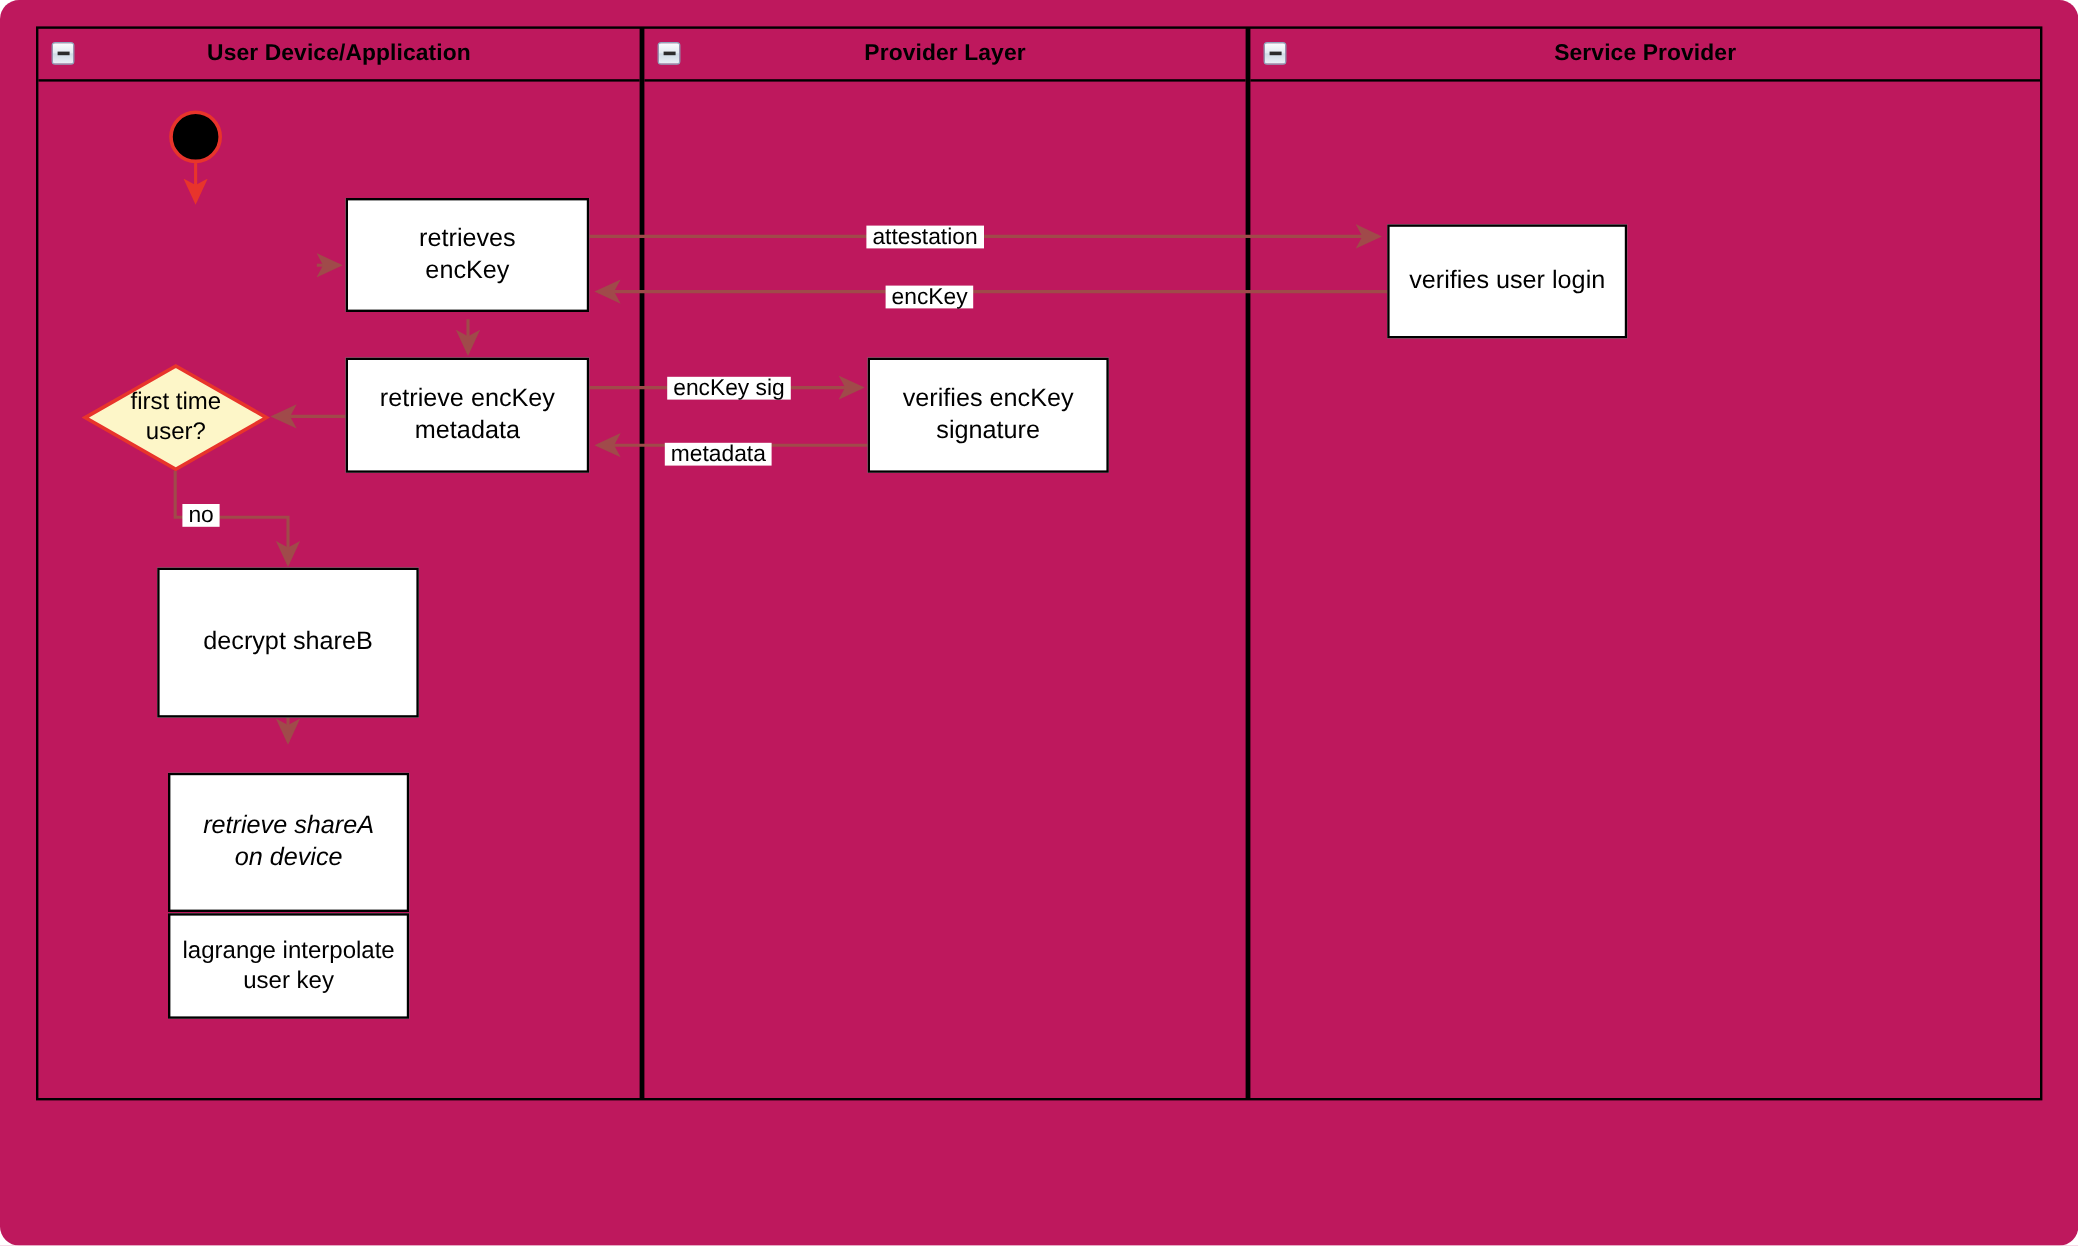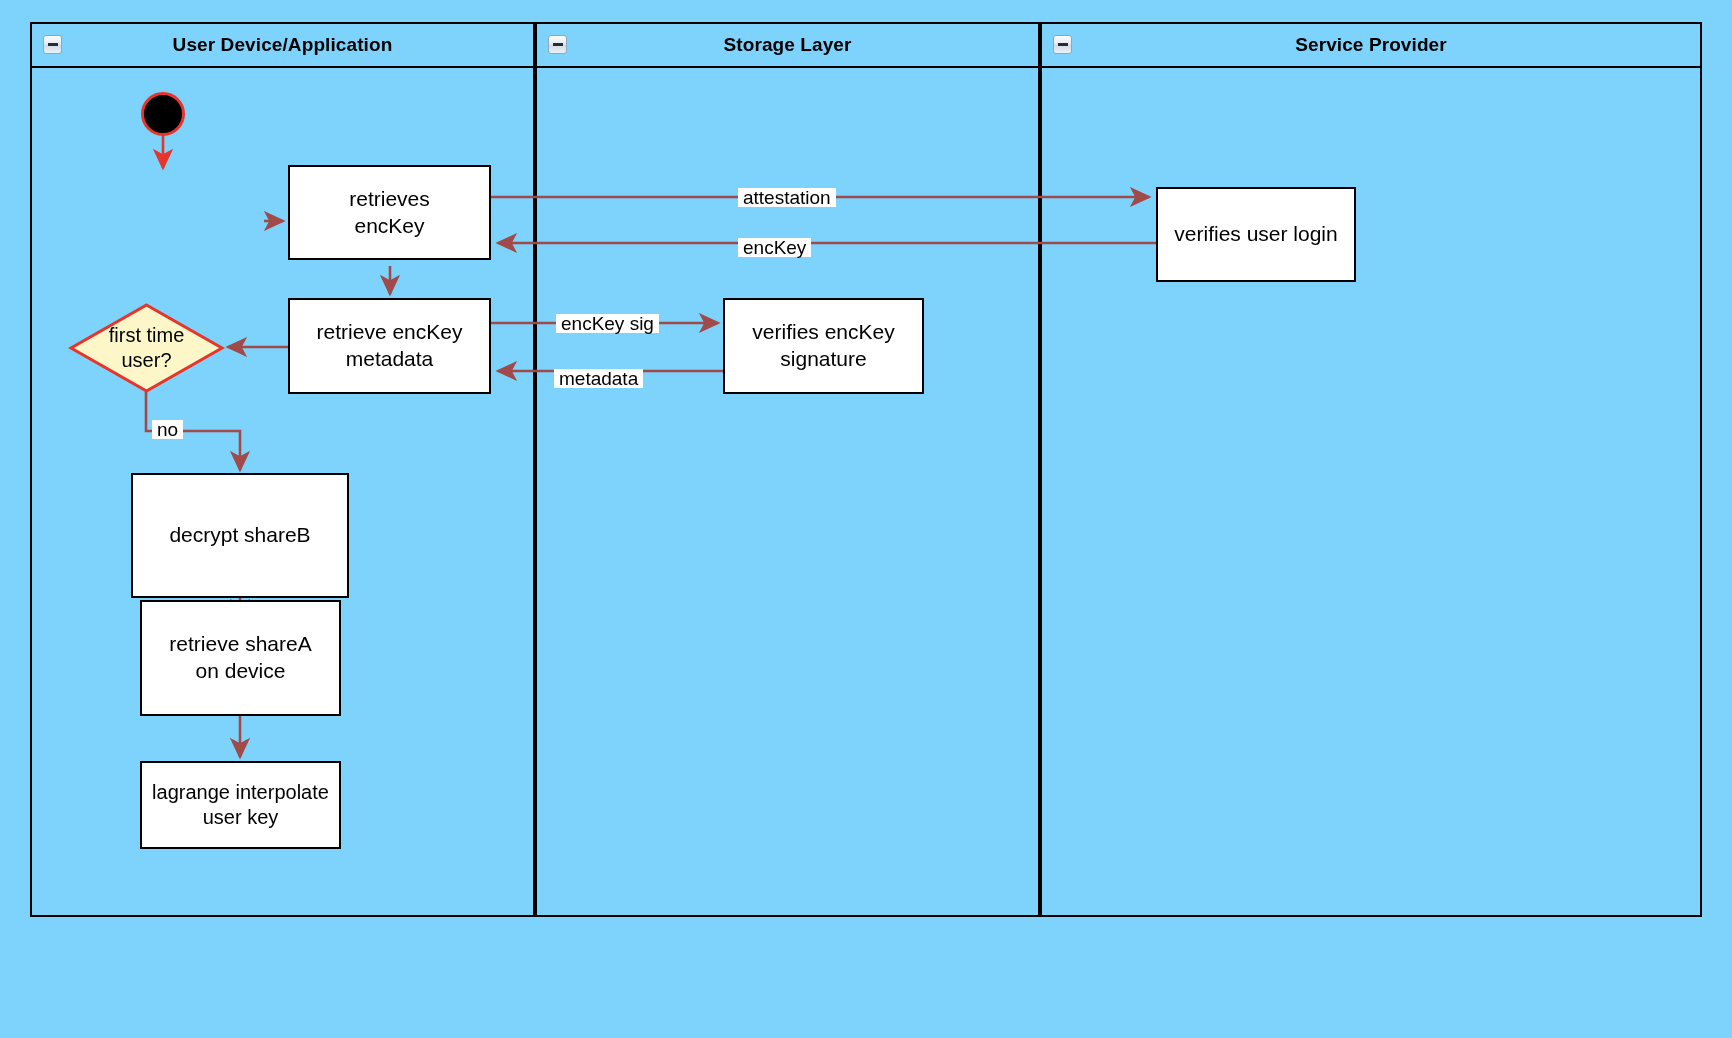--- a/index.html
+++ b/index.html
@@ -5,22 +5,23 @@
   html, body {
     margin: 0;
     padding: 0;
     background: #ffffff;
     font-family: "Liberation Sans", sans-serif;
   }
   #canvas {
     position: relative;
     width: 1732px;
     height: 1038px;
-    background: #7dd3fc;
+    background: #be185d;
     overflow: hidden;
+    border-radius: 16px;
   }
 
   
   .lane {
     position: absolute;
     box-sizing: border-box;
     border: 2px solid #000000;
     background: transparent;
   }
   .lane-header {
@@ -140,21 +141,21 @@
   <div class="lane" style="left:30px; top:22px; width:505px; height:895px;">
     <div class="lane-header">
       <span class="collapse-icon"></span>
       <span class="lane-title">User Device/Application</span>
     </div>
   </div>
 
   <div class="lane" style="left:535px; top:22px; width:505px; height:895px;">
     <div class="lane-header">
       <span class="collapse-icon"></span>
-      <span class="lane-title">Storage Layer</span>
+      <span class="lane-title">Provider Layer</span>
     </div>
   </div>
 
   <div class="lane" style="left:1040px; top:22px; width:662px; height:895px;">
     <div class="lane-header">
       <span class="collapse-icon"></span>
       <span class="lane-title">Service Provider</span>
     </div>
   </div>
 
@@ -206,21 +207,21 @@
 
     <g>
       <path d="M240,570 L240,618" stroke="#a04a4a" stroke-width="2.6" fill="none" marker-end="url(#ah)"></path>
     </g>
 
     <g>
       <path d="M240,714 L240,757" stroke="#a04a4a" stroke-width="2.6" fill="none" marker-end="url(#ah)"></path>
     </g>
   </svg>
 
-  <div class="edge-label" style="left:738px; top:188px;">attestation</div>
+  <div class="edge-label" style="left:722px; top:188px;">attestation</div>
 
   <div class="edge-label" style="left:738px; top:238px;">encKey</div>
 
   <div class="edge-label" style="left:556px; top:314px;">encKey sig</div>
 
   <div class="edge-label" style="left:554px; top:369px;">metadata</div>
 
   <div class="edge-label" style="left:152px; top:420px;">no</div>
 
   <div class="start-node" style="left:141px; top:92px; width:44px; height:44px;"></div>
@@ -235,21 +236,21 @@
   <div class="diamond-wrap" style="left:68px; top:302px; width:157px; height:92px;">
     <svg width="157" height="92" viewBox="0 0 157 92" xmlns="http://www.w3.org/2000/svg">
       <polygon points="78.5,3 154,46 78.5,89 3,46" fill="#fdf6c8" stroke="#e8342b" stroke-width="3"></polygon>
     </svg>
     <div class="diamond-label">first time
 user?</div>
   </div>
 
   <div class="node" style="left:131px; top:473px; width:218px; height:125px;">decrypt shareB</div>
 
-  <div class="node" style="left:140px; top:600px; width:201px; height:116px;">retrieve shareA
+  <div class="node" style="left:140px; top:644px; width:201px; height:116px;font-style:italic;">retrieve shareA
 on device</div>
 
   <div class="node" style="left:140px; top:761px; width:201px; height:88px; font-size:20px;">lagrange interpolate
 user key</div>
 
   <div class="node" style="left:723px; top:298px; width:201px; height:96px;">verifies encKey
 signature</div>
 
   <div class="node" style="left:1156px; top:171px; width:200px; height:95px;margin-top:16px;">verifies user login</div>
 

